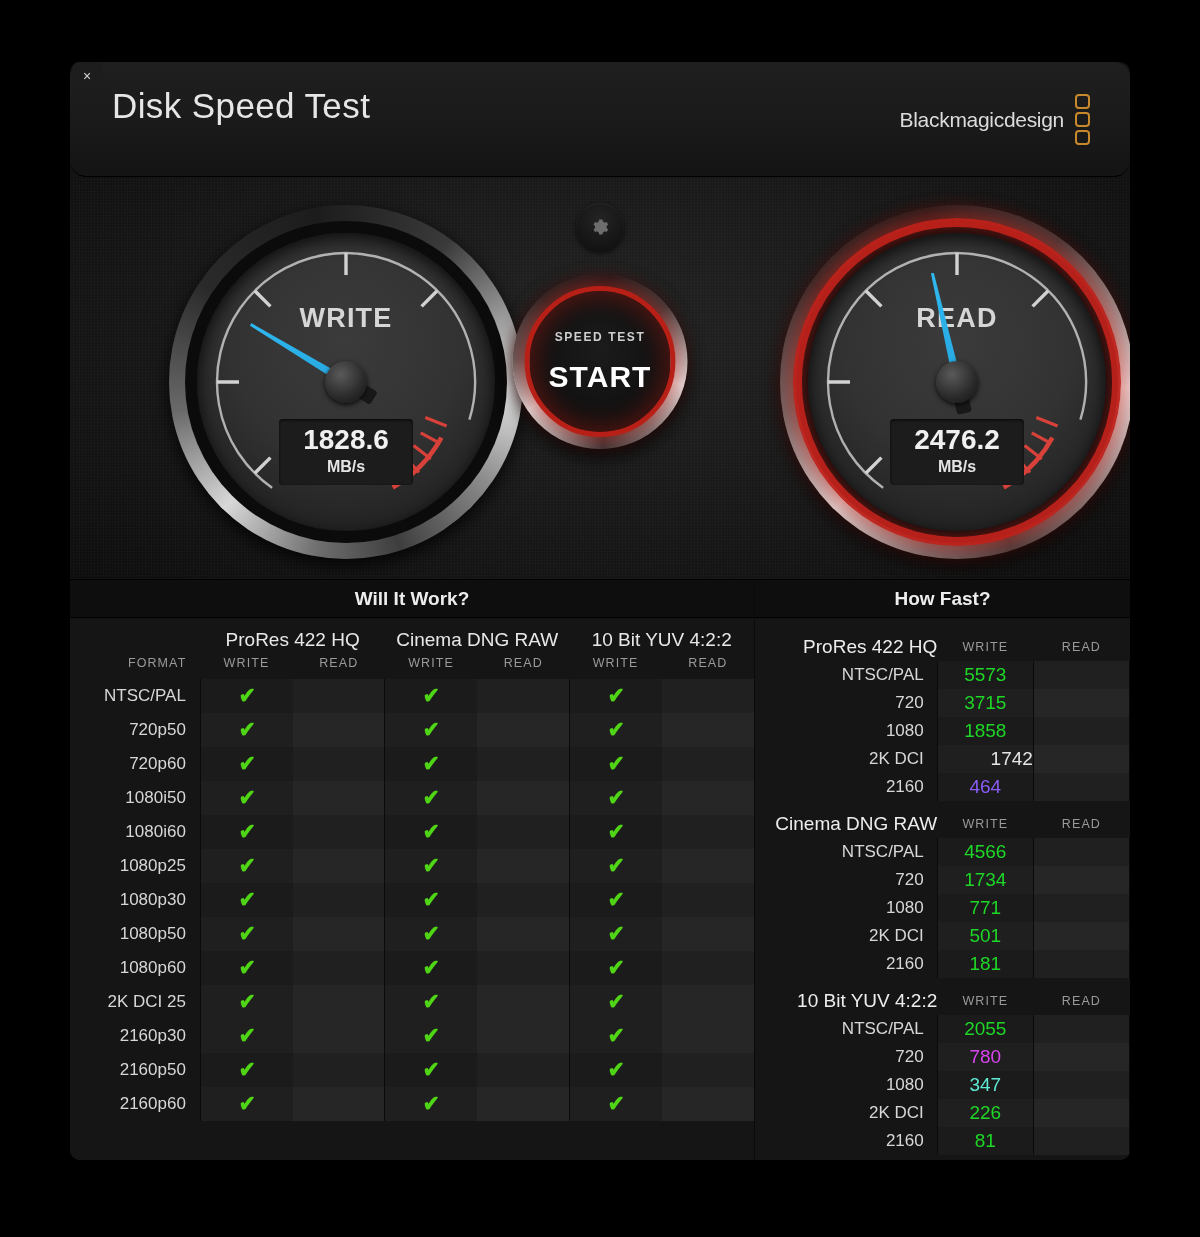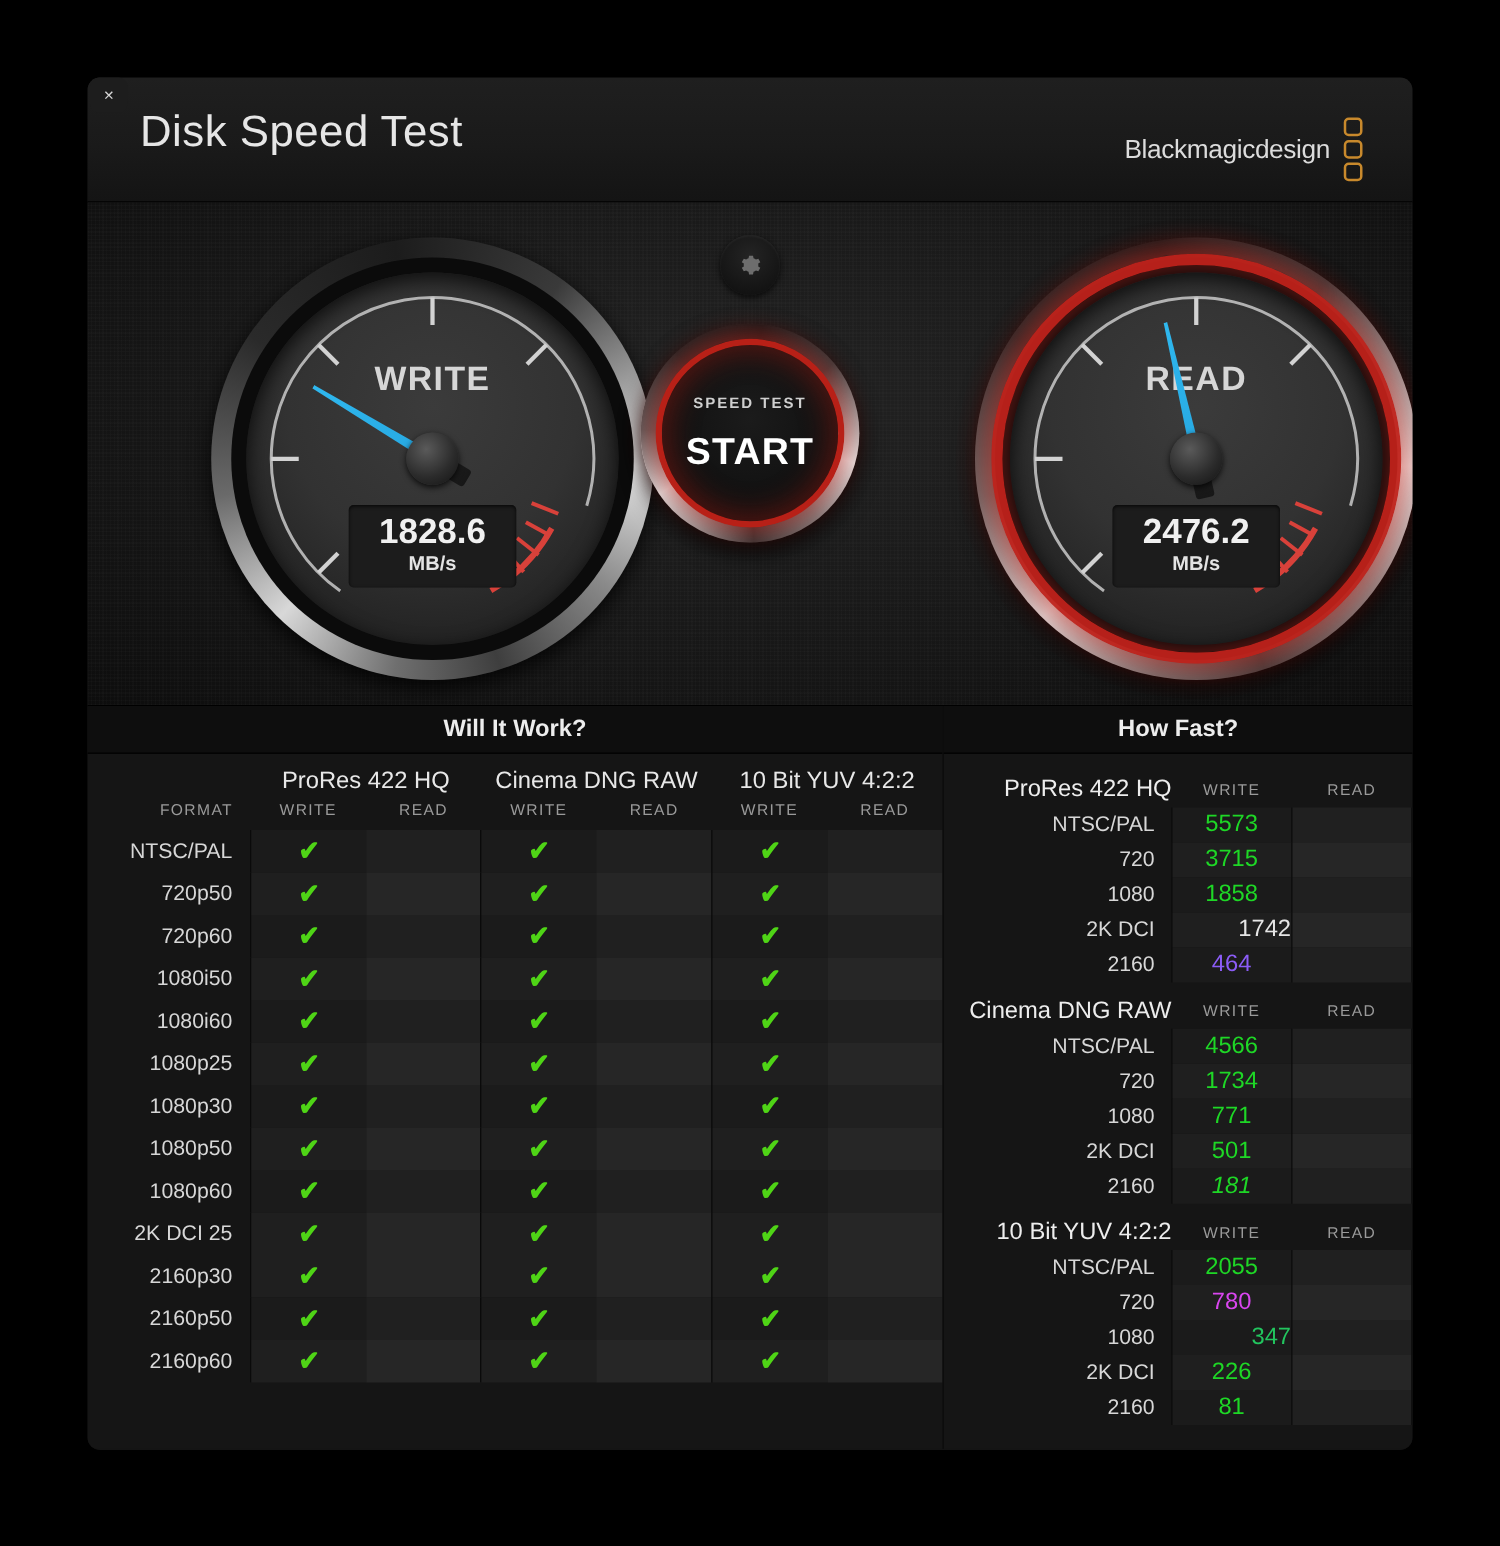--- a/index.html
+++ b/index.html
@@ -46,23 +46,24 @@
     justify-content: center;
     color: #d8d8d8;
     font-size: 14px;
     line-height: 1;
     cursor: pointer;
   }
 
   
   .titlebar {
     position: relative;
-    height: 100px;
+    height: 115px;
     background: linear-gradient(180deg, #1f1f1f 0%, #1a1a1a 55%, #141414 100%);
     border-bottom: 1px solid #000;
+    border-radius: 16px;
   }
   .app-title {
     position: absolute;
     left: 42px;
     top: 24px;
     font-size: 35px;
     color: #e6e6e6;
     letter-spacing: 0.4px;
     font-weight: 300;
   }
@@ -715,41 +716,41 @@
                 <td class="val" style="color: rgb(30, 215, 38);">771</td>
                 <td class="rd"></td>
               </tr>
               <tr class="alt">
                 <td class="res">2K DCI</td>
                 <td class="val" style="color: rgb(30, 215, 38);">501</td>
                 <td class="rd"></td>
               </tr>
               <tr>
                 <td class="res">2160</td>
-                <td class="val" style="color: rgb(30, 215, 38); font-style: italic;">181</td>
+                <td class="val" style="color: rgb(30, 215, 38);">181</td>
                 <td class="rd"></td>
               </tr>
               <tr class="grp-row">
                 <td class="grp-name">10 Bit YUV 4:2:2</td>
                 <td class="grp-sub">WRITE</td>
                 <td class="grp-sub">READ</td>
               </tr>
               <tr>
                 <td class="res">NTSC/PAL</td>
                 <td class="val" style="color: rgb(30, 215, 38);">2055</td>
                 <td class="rd"></td>
               </tr>
               <tr class="alt">
                 <td class="res">720</td>
                 <td class="val" style="color: #d946ef;">780</td>
                 <td class="rd"></td>
               </tr>
               <tr>
                 <td class="res">1080</td>
-                <td class="val" style="color: #22c55e; text-align: right;">347</td>
+                <td class="val" style="color: #5eead4;">347</td>
                 <td class="rd"></td>
               </tr>
               <tr class="alt">
                 <td class="res">2K DCI</td>
                 <td class="val" style="color: rgb(30, 215, 38);">226</td>
                 <td class="rd"></td>
               </tr>
               <tr>
                 <td class="res">2160</td>
                 <td class="val" style="color: rgb(30, 215, 38);">81</td>

